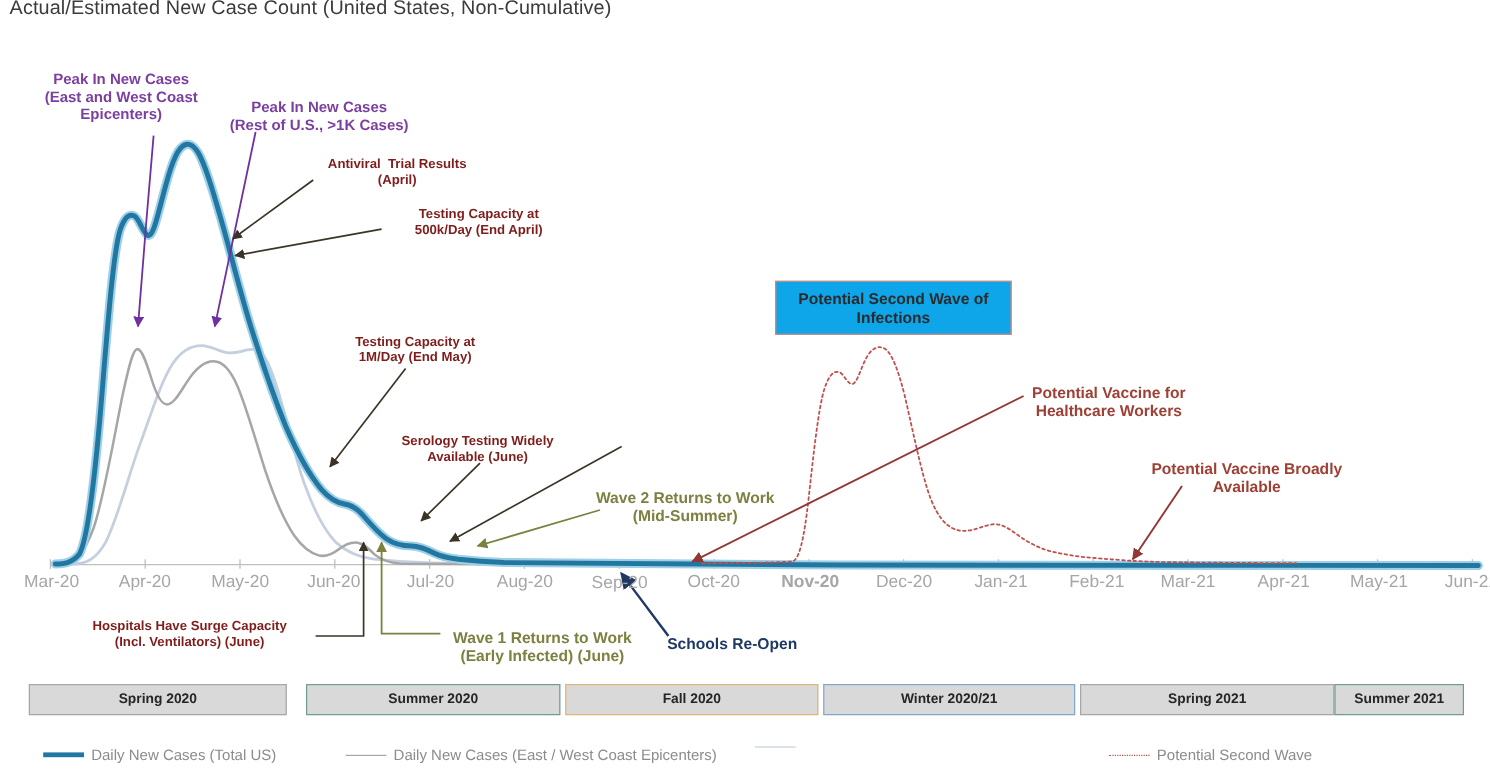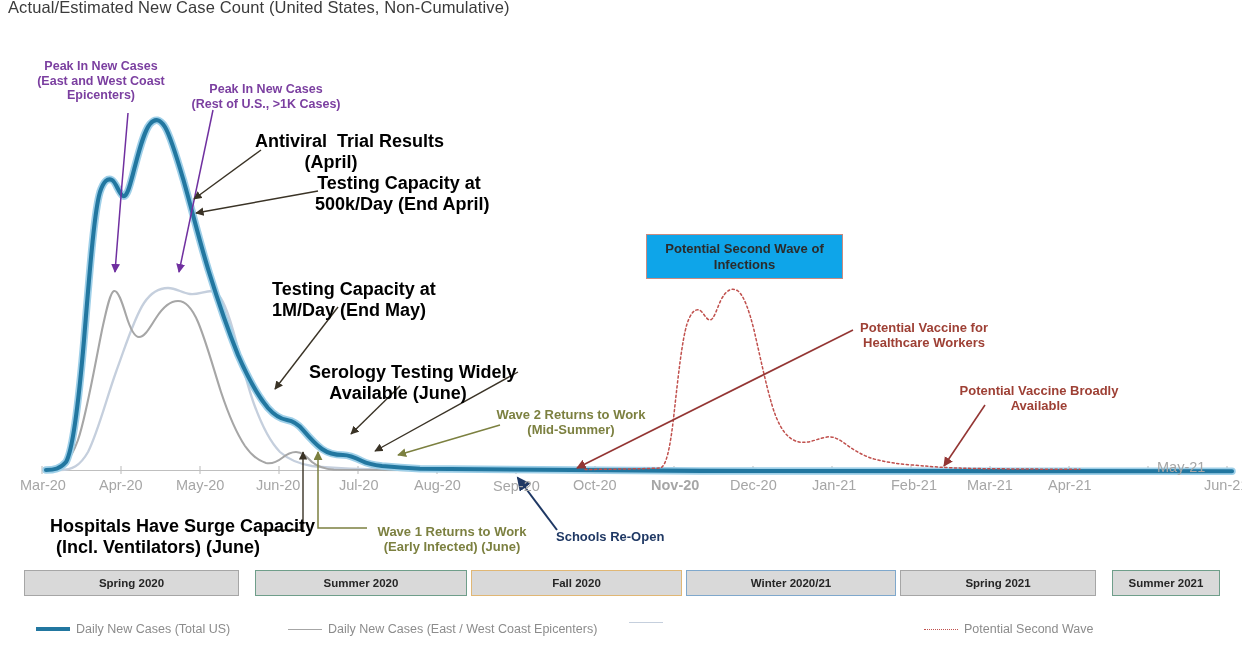--- a/index.html
+++ b/index.html
@@ -6,21 +6,21 @@
   body{width:1242px;height:645px;position:relative;overflow:hidden;
        font-family:"Liberation Sans","DejaVu Sans",sans-serif;color:#333;}
   #chart-root{position:absolute;left:0;top:0;width:1242px;height:645px;}
   svg.layer{position:absolute;left:0;top:0;width:1242px;height:645px;overflow:visible;}
 
   .title{position:absolute;left:8px;top:-2px;font-size:16.5px;color:#3b3b3b;
          letter-spacing:.1px;white-space:nowrap;}
 
   .anno{position:absolute;font-weight:bold;line-height:1.16;text-align:center;white-space:pre;}
   .anno.purple{color:#7b3fa0;font-size:12.5px;}
-  .anno.dark{color:#000000;font-size:18px;}
+  .anno.dark{color:#7f1d1d;font-size:11px;}
   .anno.olive{color:#7c8040;font-size:13px;}
   .anno.red{color:#9e4035;font-size:13px;}
   .anno.navy{color:#1f3864;font-size:13px;}
 
   .boxanno{position:absolute;border:1.3px solid #c98b80;background:#0ea5e9;
            color:#2b2b2b;font-weight:bold;font-size:13px;text-align:center;
            line-height:1.2;padding:6px 10px;white-space:pre;}
 
   .axis-label{position:absolute;font-size:14.5px;color:#a6a6a6;white-space:nowrap;}
 
@@ -238,28 +238,28 @@
   <div class="axis-label" style="left:339px;top:477px;">Jul-20</div>
   <div class="axis-label" style="left:414px;top:477px;">Aug-20</div>
   <div class="axis-label" style="left:493px;top:478px;">Sep-20</div>
   <div class="axis-label" style="left:573px;top:477px;">Oct-20</div>
   <div class="axis-label" style="left:651px;top:477px;font-weight:bold;">Nov-20</div>
   <div class="axis-label" style="left:730px;top:477px;">Dec-20</div>
   <div class="axis-label" style="left:812px;top:477px;">Jan-21</div>
   <div class="axis-label" style="left:891px;top:477px;">Feb-21</div>
   <div class="axis-label" style="left:967px;top:477px;">Mar-21</div>
   <div class="axis-label" style="left:1048px;top:477px;">Apr-21</div>
-  <div class="axis-label" style="left:1125px;top:459px;margin-left:32px;">May-21</div>
+  <div class="axis-label" style="left:1125px;top:477px;">May-21</div>
   <div class="axis-label" style="left:1204px;top:477px;">Jun-21</div>
 
   <div class="season" style="left:24px;top:570px;width:215px;border:1.5px solid #a6a6a6;">Spring 2020</div>
   <div class="season" style="left:255px;top:570px;width:212px;border:1.5px solid #6f9e8a;">Summer 2020</div>
   <div class="season" style="left:471px;top:570px;width:211px;border:1.5px solid #e0b775;">Fall  2020</div>
   <div class="season" style="left:686px;top:570px;width:210px;border:1.5px solid #7fa8cc;">Winter 2020/21</div>
-  <div class="season" style="left:900px;top:570px;width:196px;border:1.5px solid #a6a6a6;">Spring 2021</div>
+  <div class="season" style="left:900px;top:570px;width:212px;border:1.5px solid #a6a6a6;">Spring 2021</div>
   <div class="season" style="left:1112px;top:570px;width:108px;border:1.5px solid #6f9e8a;">Summer 2021</div>
 
   <div class="legend">
 
     <div class="legend-item" style="left:36px;top:2px;">
       <span class="lg-swatch" style="border-top-width:4px;border-top-color:#2277a0;"></span>
       <span>Daily New Cases (Total US)</span>
     </div>
 
     <div class="legend-item" style="left:288px;top:2px;">

